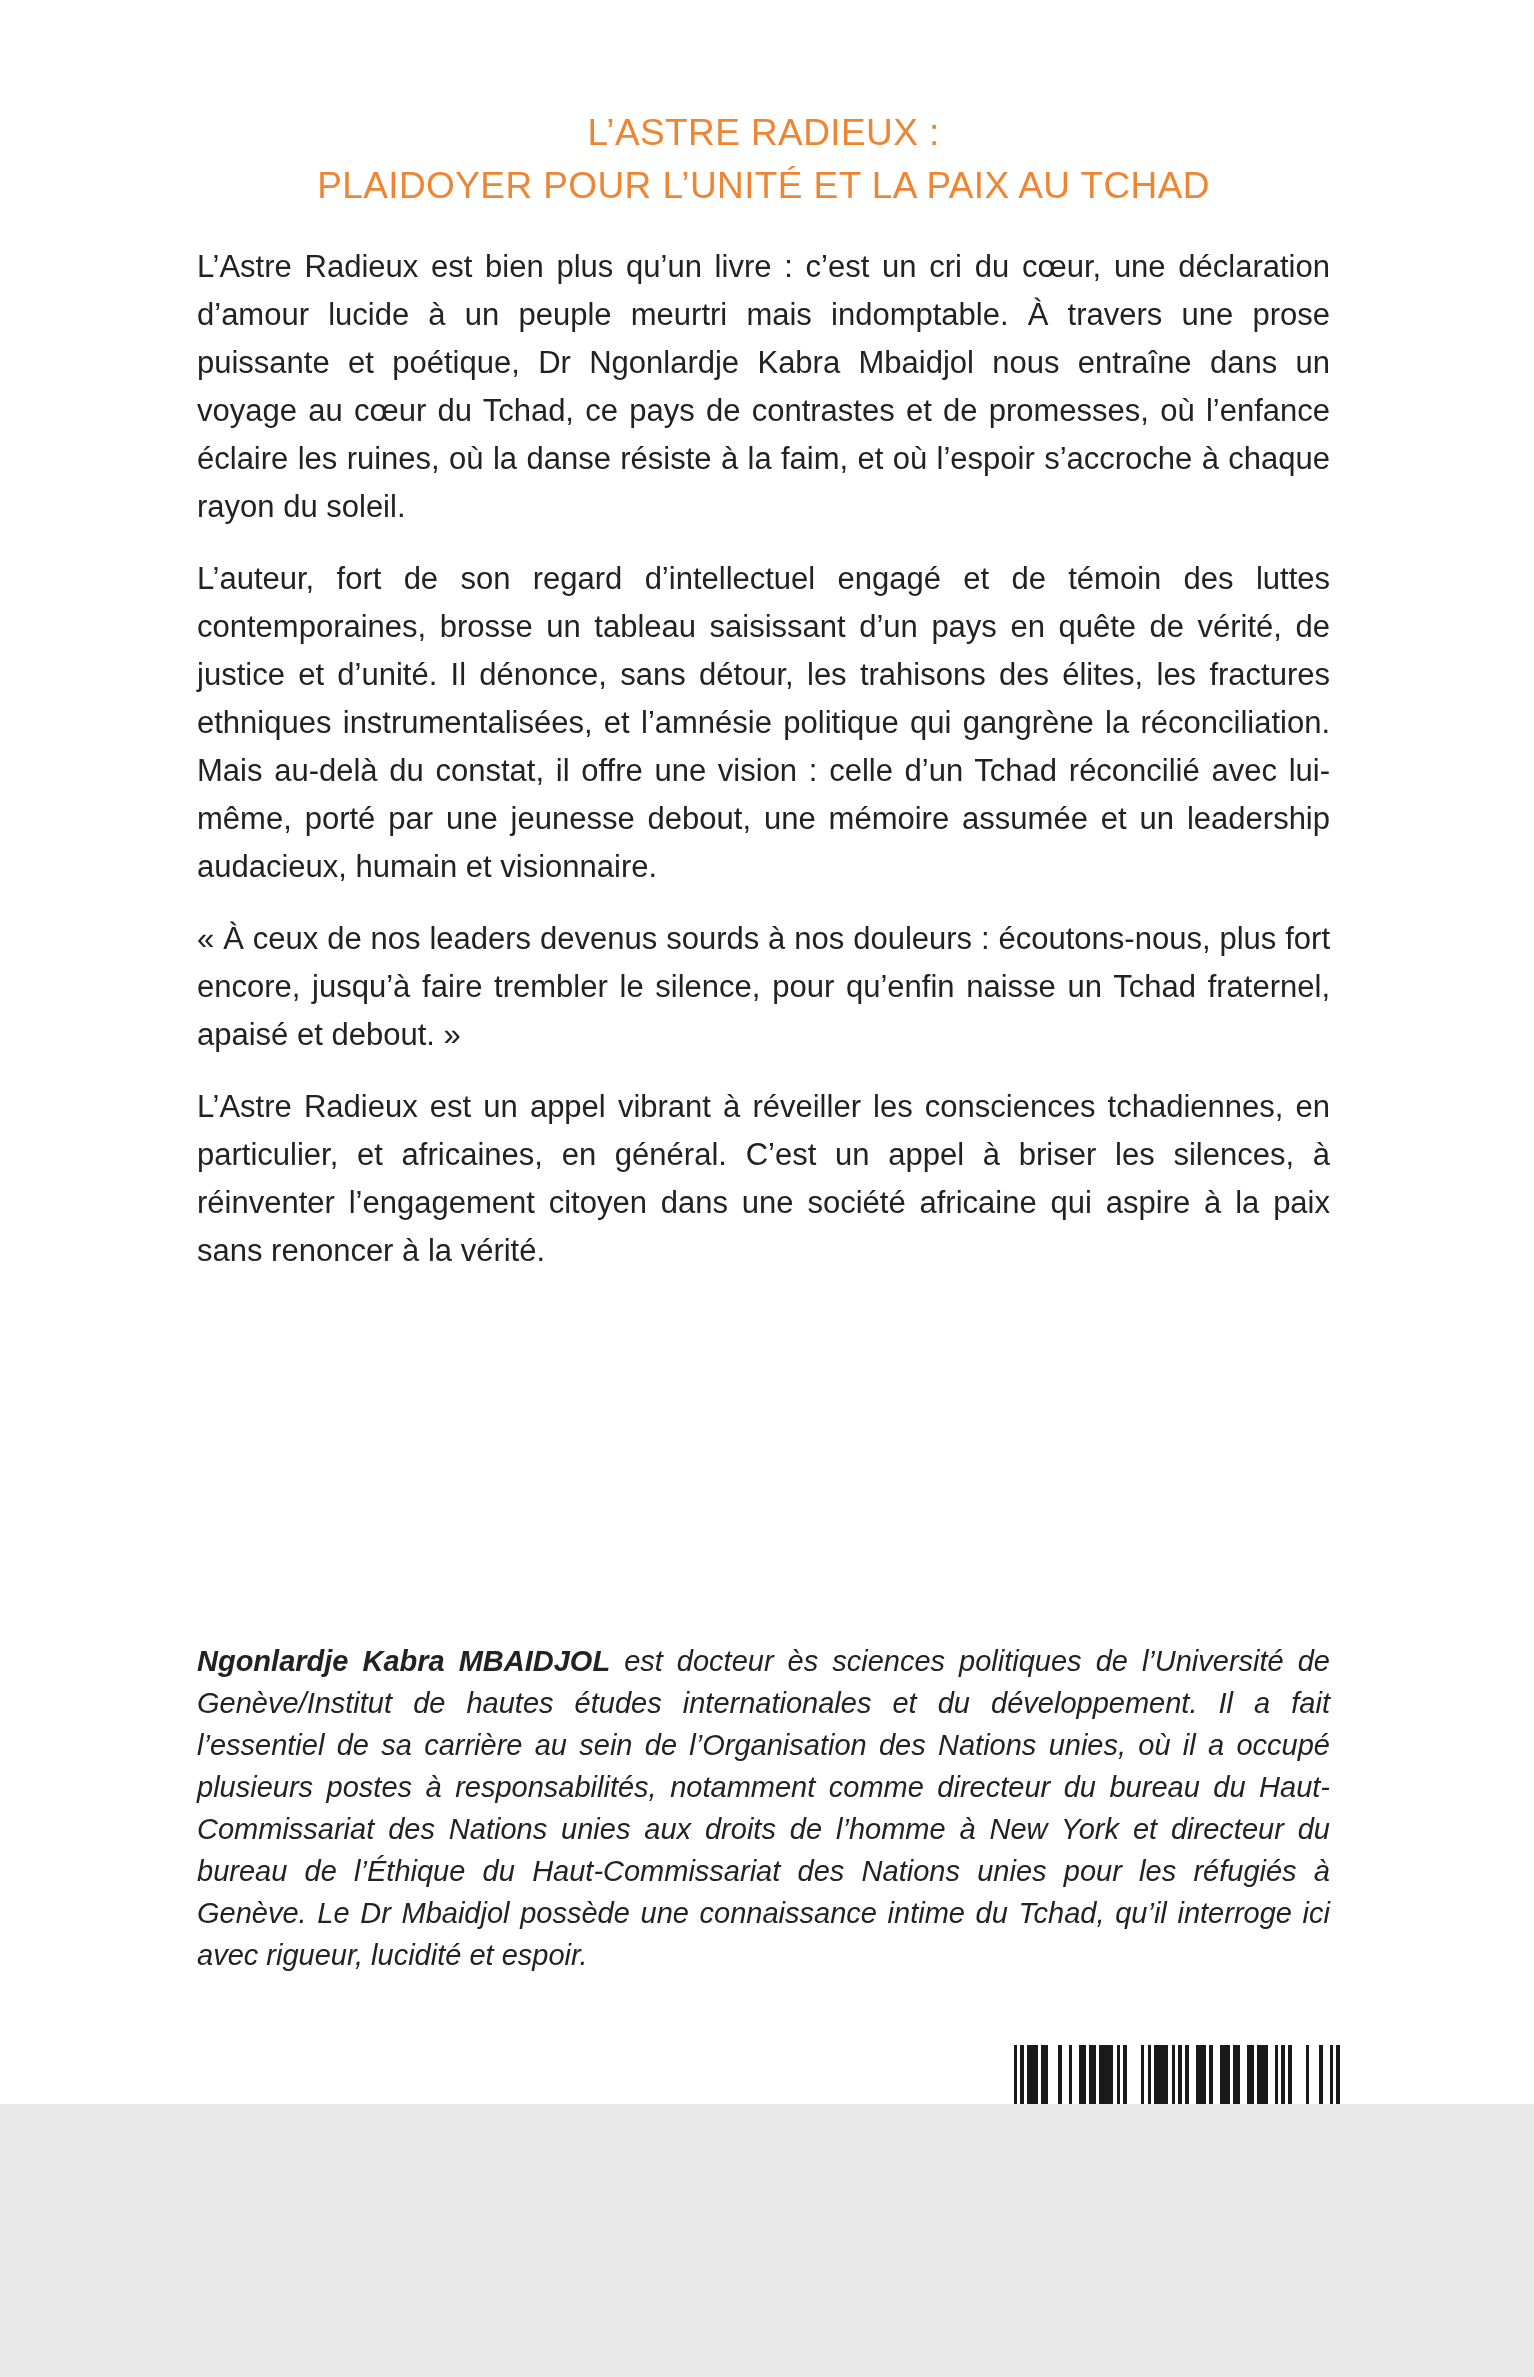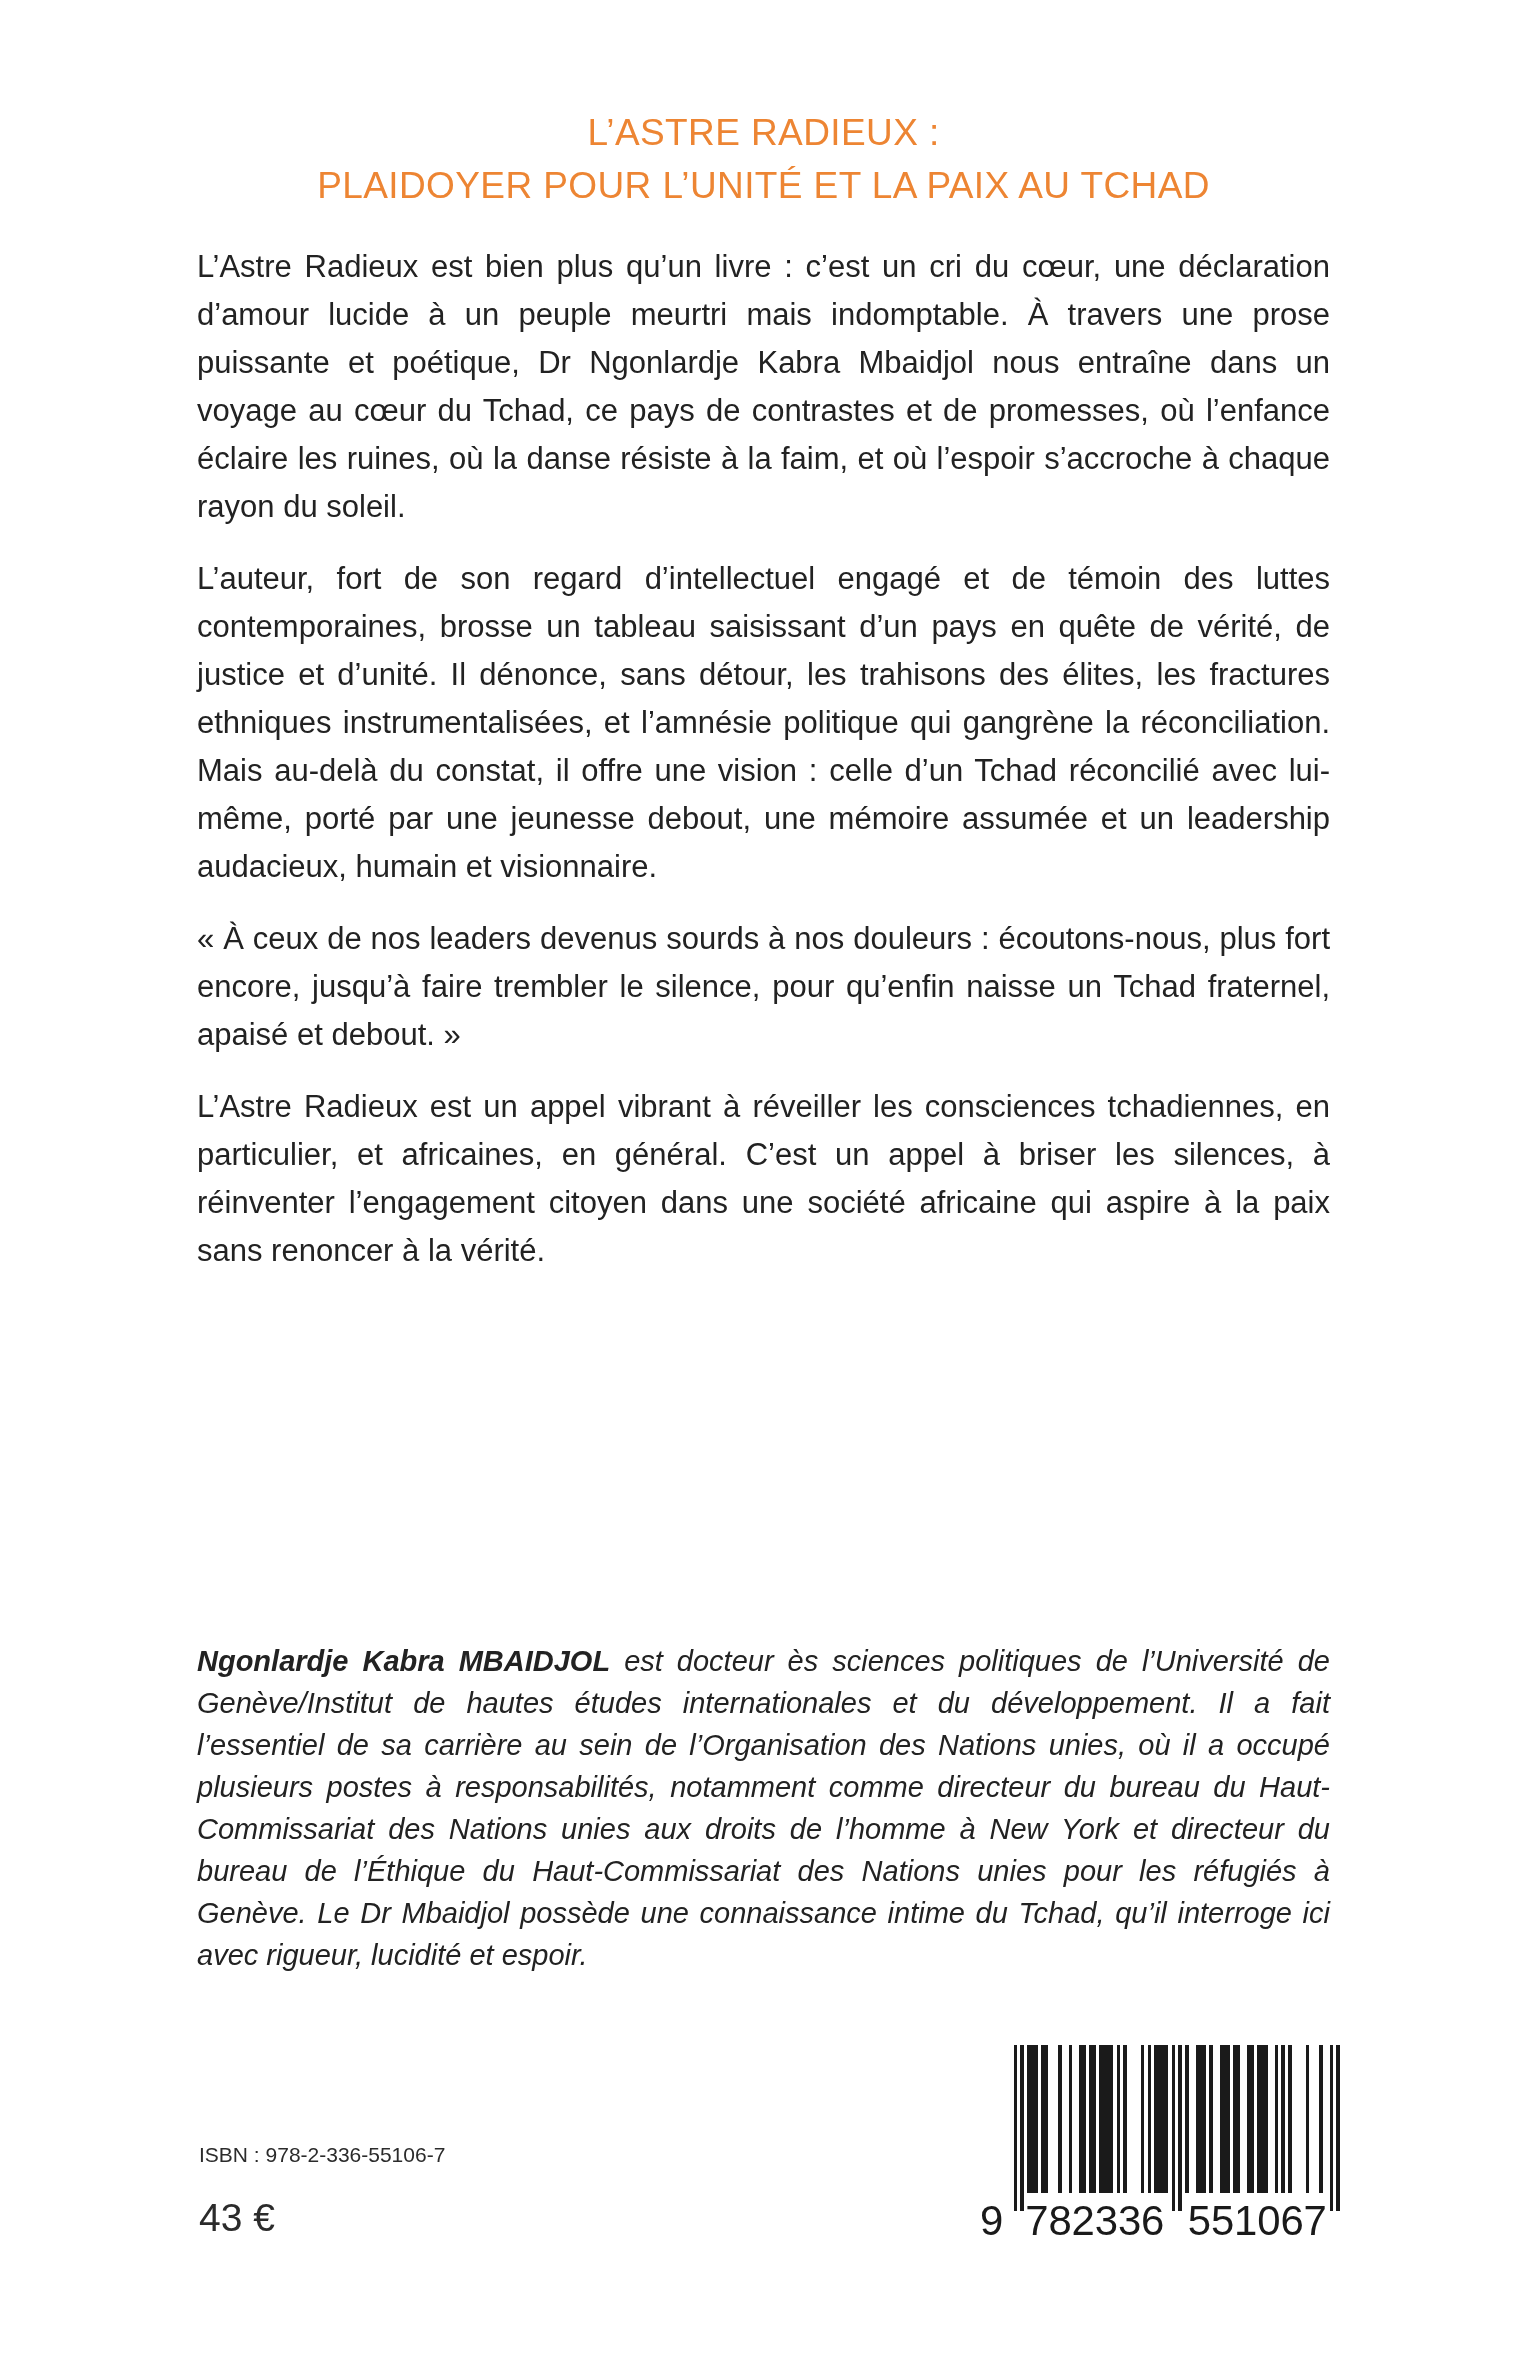--- a/index.html
+++ b/index.html
@@ -1,18 +1,18 @@
 <!DOCTYPE html>
 <html lang="fr" style="font-size:13.4px"><head>
 <meta charset="utf-8">
 <style>
   html,body { margin:0; padding:0; background:#e9e9e9; }
   .page {
     position:relative;
-    width:1534px; height:2377px;
+    width:1534px; height:2104px;
     background:#ffffff;
     font-family:"Liberation Sans", sans-serif;
     color:#222;
     overflow:hidden;
   }
   .title {
     position:absolute; left:197px; top:106px; width:1133px;
     text-align:center;
     font-size:37px; line-height:53px;
     letter-spacing:0.4px;

